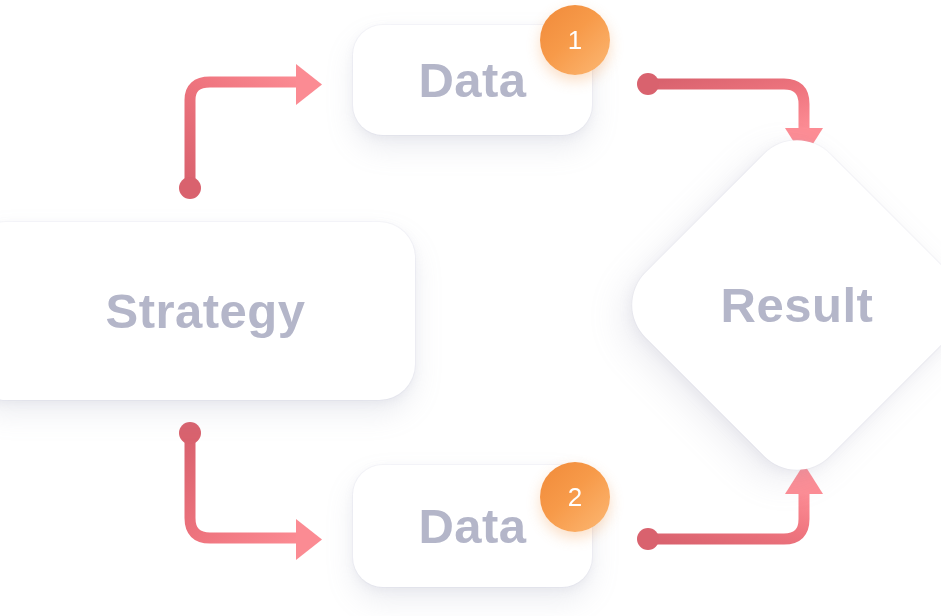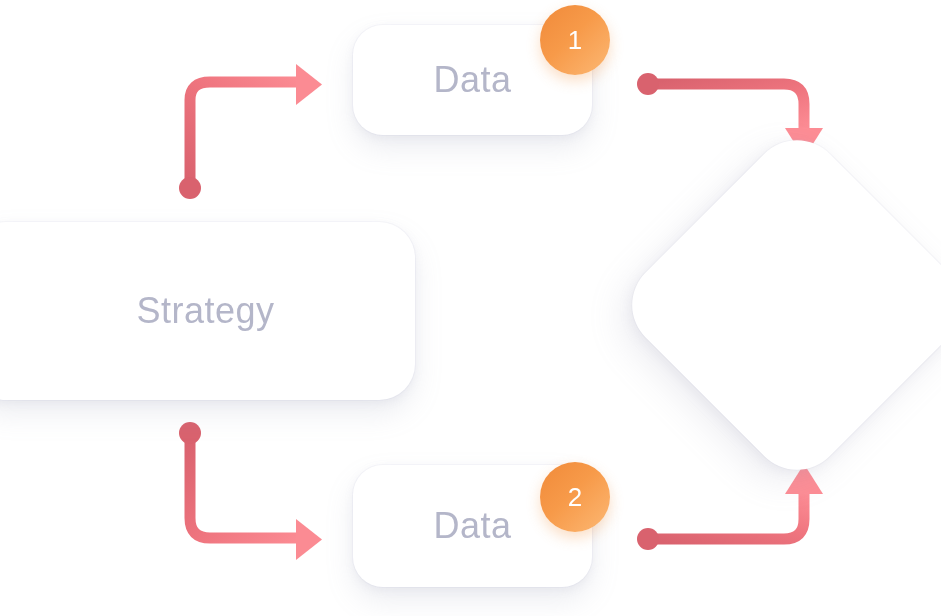--- a/index.html
+++ b/index.html
@@ -20,22 +20,22 @@
     background: #ffffff;
     border-radius: 30px;
     box-shadow: 0 14px 28px rgba(150,152,175,0.17),
                 0 3px 10px rgba(150,152,175,0.10),
                 0 0 0 1px rgba(205,208,225,0.14);
     display: flex;
     align-items: center;
     justify-content: center;
   }
   .card-label {
-    font-size: 36px;
-    font-weight: 400;
+    font-size: 49px;
+    font-weight: 700;
     color: #b4b6c9;
     letter-spacing: 0.5px;
     line-height: 1;
     user-select: none;
   }
 
   
   #card-data-1 {
     left: 353px; top: 25px;
     width: 239px; height: 110px;
@@ -149,20 +149,23 @@
     </g>
 
     <g>
       <path d="M 652 539 L 784 539 Q 804 539 804 519 L 804 492" fill="none" stroke="url(#gradRightUp)" stroke-width="11" stroke-linecap="round"></path>
       <path d="M 785 494 L 804 464 L 823 494 Z" fill="#fd8d95"></path>
       <circle cx="648" cy="539" r="11" fill="#d9626e"></circle>
     </g>
   </svg>
 
   <div id="card-result"></div>
+  <div id="card-result-label">
+    <span class="card-label">Result</span>
+  </div>
 
   <div id="card-strategy" class="card">
     <span class="card-label">Strategy</span>
   </div>
 
   <div id="card-data-1" class="card">
     <span class="card-label">Data</span>
   </div>
   <div id="badge-1" class="badge">
     <span>1</span>

